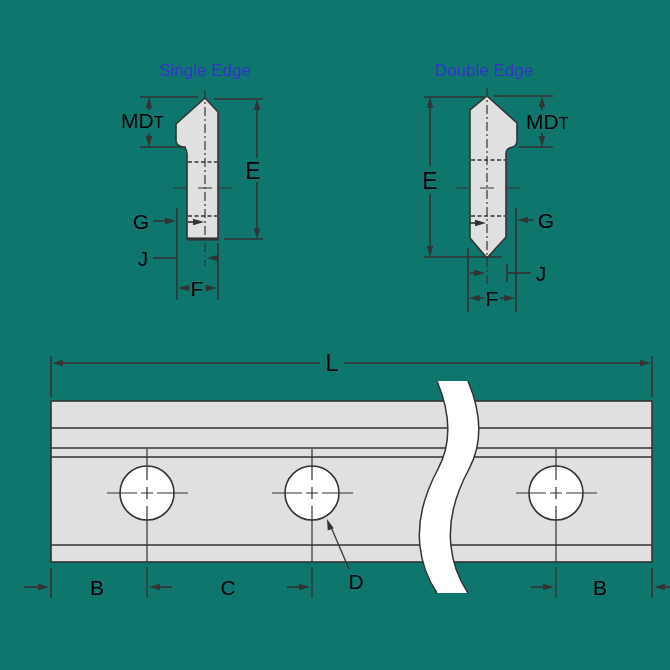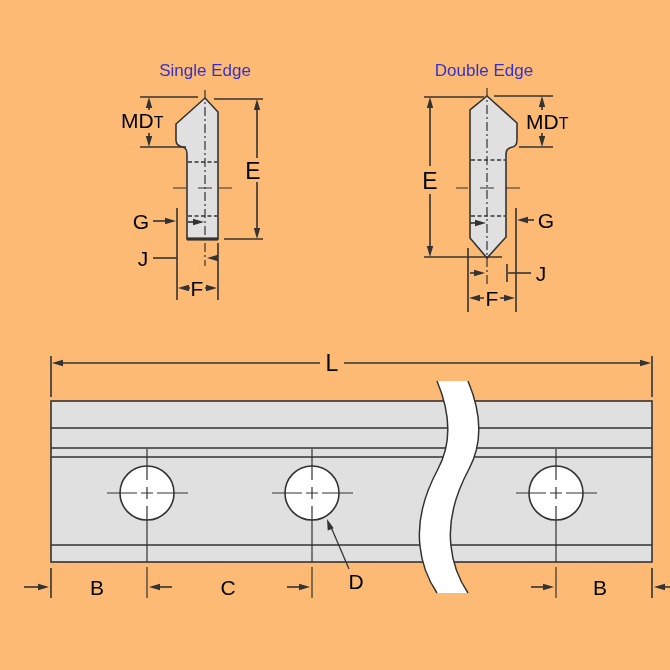--- a/index.html
+++ b/index.html
@@ -1,16 +1,16 @@
 <!DOCTYPE html>
 <html><head>
 <meta charset="utf-8">
 <style>
   html,body{margin:0;padding:0;background:#ffffff;}
-  .page{position:relative;width:670px;height:670px;background:#fdba74;overflow:hidden;
+  .page{position:relative;width:670px;height:670px;background:#0f766e;overflow:hidden;
         font-family:"Liberation Sans", sans-serif;}
   svg text{font-family:"Liberation Sans", sans-serif;fill:#000000;}
   .title-text{fill:#3333cc;font-size:17px;}
   .dim-text{font-size:21px;}
   .dim-text-lg{font-size:23px;}
   .mdt-sub{font-size:16px;}
 </style>
 </head>
 <body>
 

